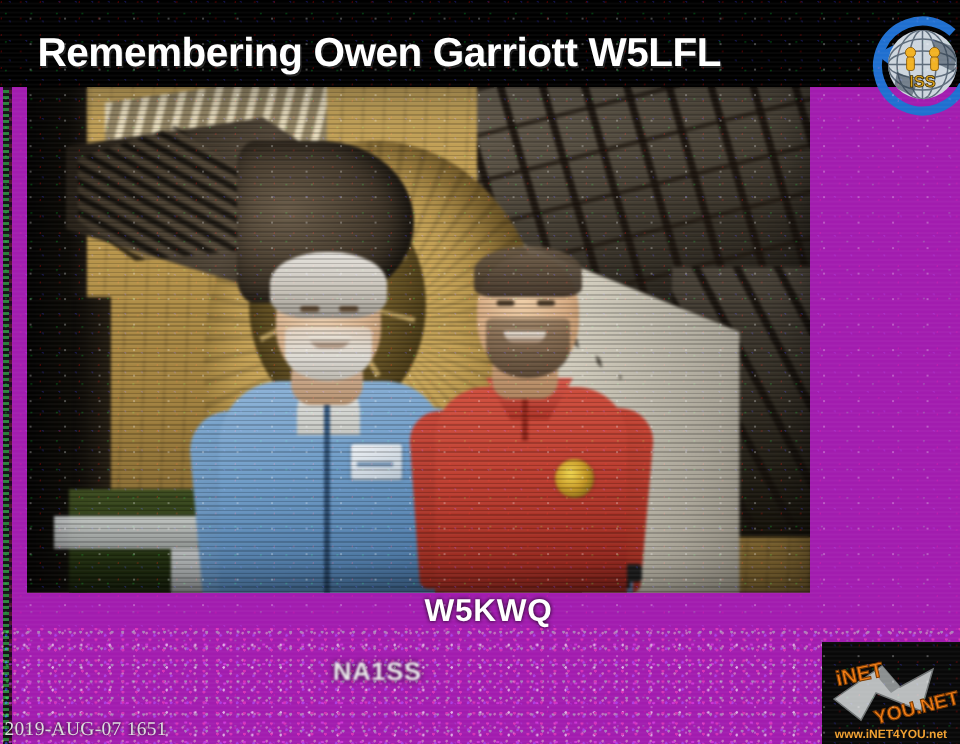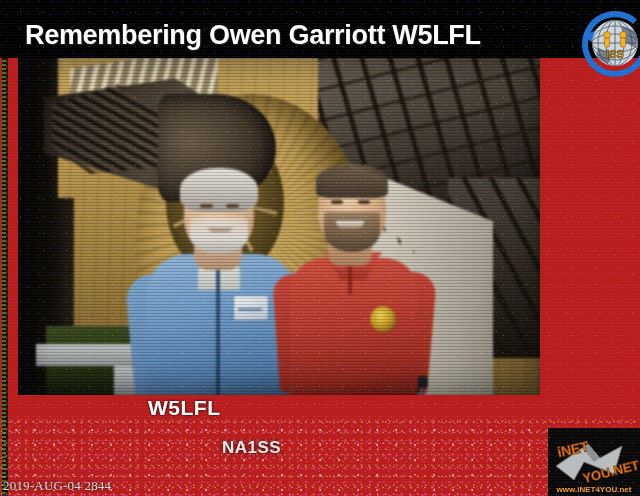--- a/index.html
+++ b/index.html
@@ -1,19 +1,19 @@
 <!DOCTYPE html>
 <html><head>
 <meta charset="utf-8">
 <style>
   html,body{margin:0;padding:0;background:#000;}
   body{width:640px;height:496px;overflow:hidden;
        font-family:"Liberation Sans","DejaVu Sans",sans-serif;}
 
-  #sstv{position:relative;width:640px;height:496px;background:#b91c1c;overflow:hidden;}
+  #sstv{position:relative;width:640px;height:496px;background:#a21caf;overflow:hidden;}
 
   
   .noise-layer{position:absolute;inset:0;pointer-events:none;opacity:.55;
     background-image:
       repeating-linear-gradient(0deg, rgba(255,255,255,.05) 0 1px, transparent 1px 3px),
       radial-gradient(circle at 7% 12%, rgba(255,0,0,.5) 0 .6px, transparent .7px),
       radial-gradient(circle at 23% 47%, rgba(0,255,60,.45) 0 .6px, transparent .7px),
       radial-gradient(circle at 61% 8%, rgba(60,60,255,.5) 0 .6px, transparent .7px),
       radial-gradient(circle at 88% 73%, rgba(255,255,255,.5) 0 .6px, transparent .7px);
     background-size:100% 3px, 13px 11px, 17px 19px, 11px 13px, 23px 17px;
@@ -323,27 +323,27 @@
     <div class="ph m2-hair"></div>
     <div class="ph m2-eyeL"></div>
     <div class="ph m2-eyeR"></div>
     <div class="ph m2-mouth"></div>
 
     <div class="photo-blur"></div>
     <div class="photo-scan"></div>
     <div class="photo-vig"></div>
   </div>
 
-  <div class="cs cs-left">W5LFL</div>
+  <div class="cs cs-right">W5KWQ</div>
 
   <div class="speckle" style="left:0;top:418px;width:640px;height:78px;"></div>
 
   <div class="na1ss">NA1SS</div>
 
-  <div class="stamp">2019-AUG-04 2844</div>
+  <div class="stamp">2019-AUG-07 1651</div>
 
   <div class="inet">
     <svg width="92" height="68" viewBox="0 0 92 68">
       <rect x="0" y="0" width="92" height="68" fill="#080808"></rect>
       <polygon points="8,38 40,16 52,30 74,18 66,46 36,34 26,52" fill="#b9bcbd" stroke="#6f7374" stroke-width="1"></polygon>
       <polygon points="40,16 52,30 46,34 36,22" fill="#8b8f90"></polygon>
       <text x="26" y="26" text-anchor="middle" font-family="Liberation Sans, sans-serif" font-size="14" font-weight="bold" fill="#f07b14" stroke="#7a3a02" stroke-width=".7" transform="rotate(-12 26 26)">iNET</text>
       <text x="64" y="48" text-anchor="middle" font-family="Liberation Sans, sans-serif" font-size="13" font-weight="bold" fill="#f07b14" stroke="#7a3a02" stroke-width=".7" transform="rotate(-14 64 48)">YOU.NET</text>
       <text x="46" y="64" text-anchor="middle" font-family="Liberation Sans, sans-serif" font-size="8" font-weight="bold" fill="#f0a030">www.iNET4YOU.net</text>
     </svg>

